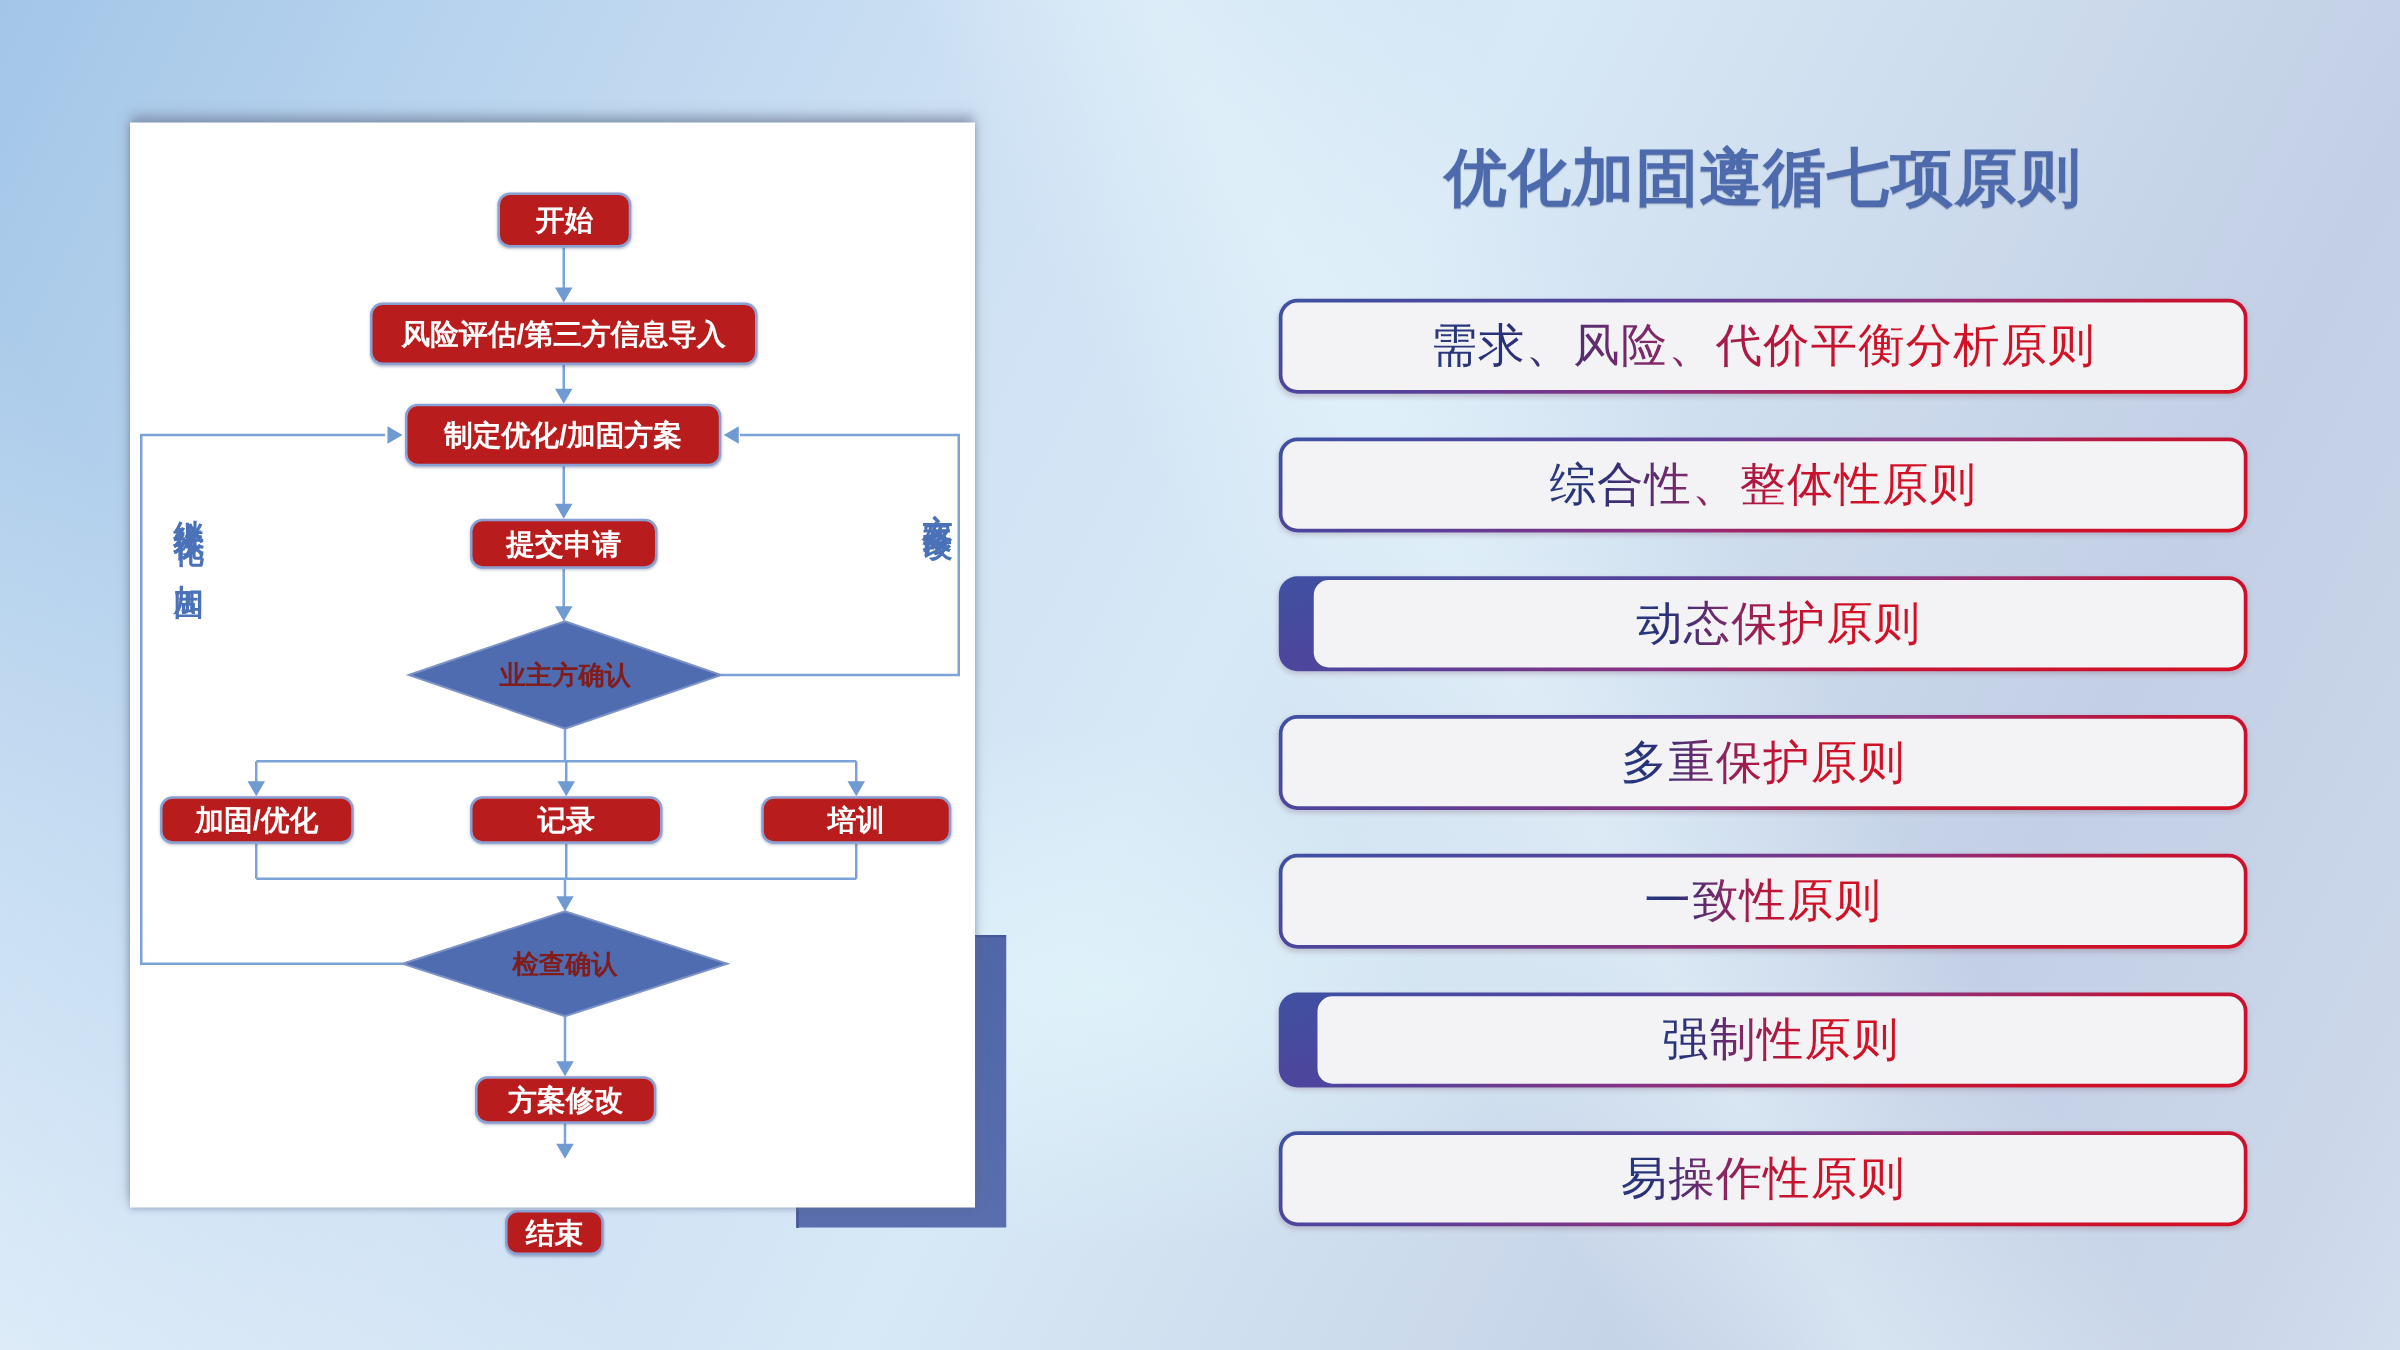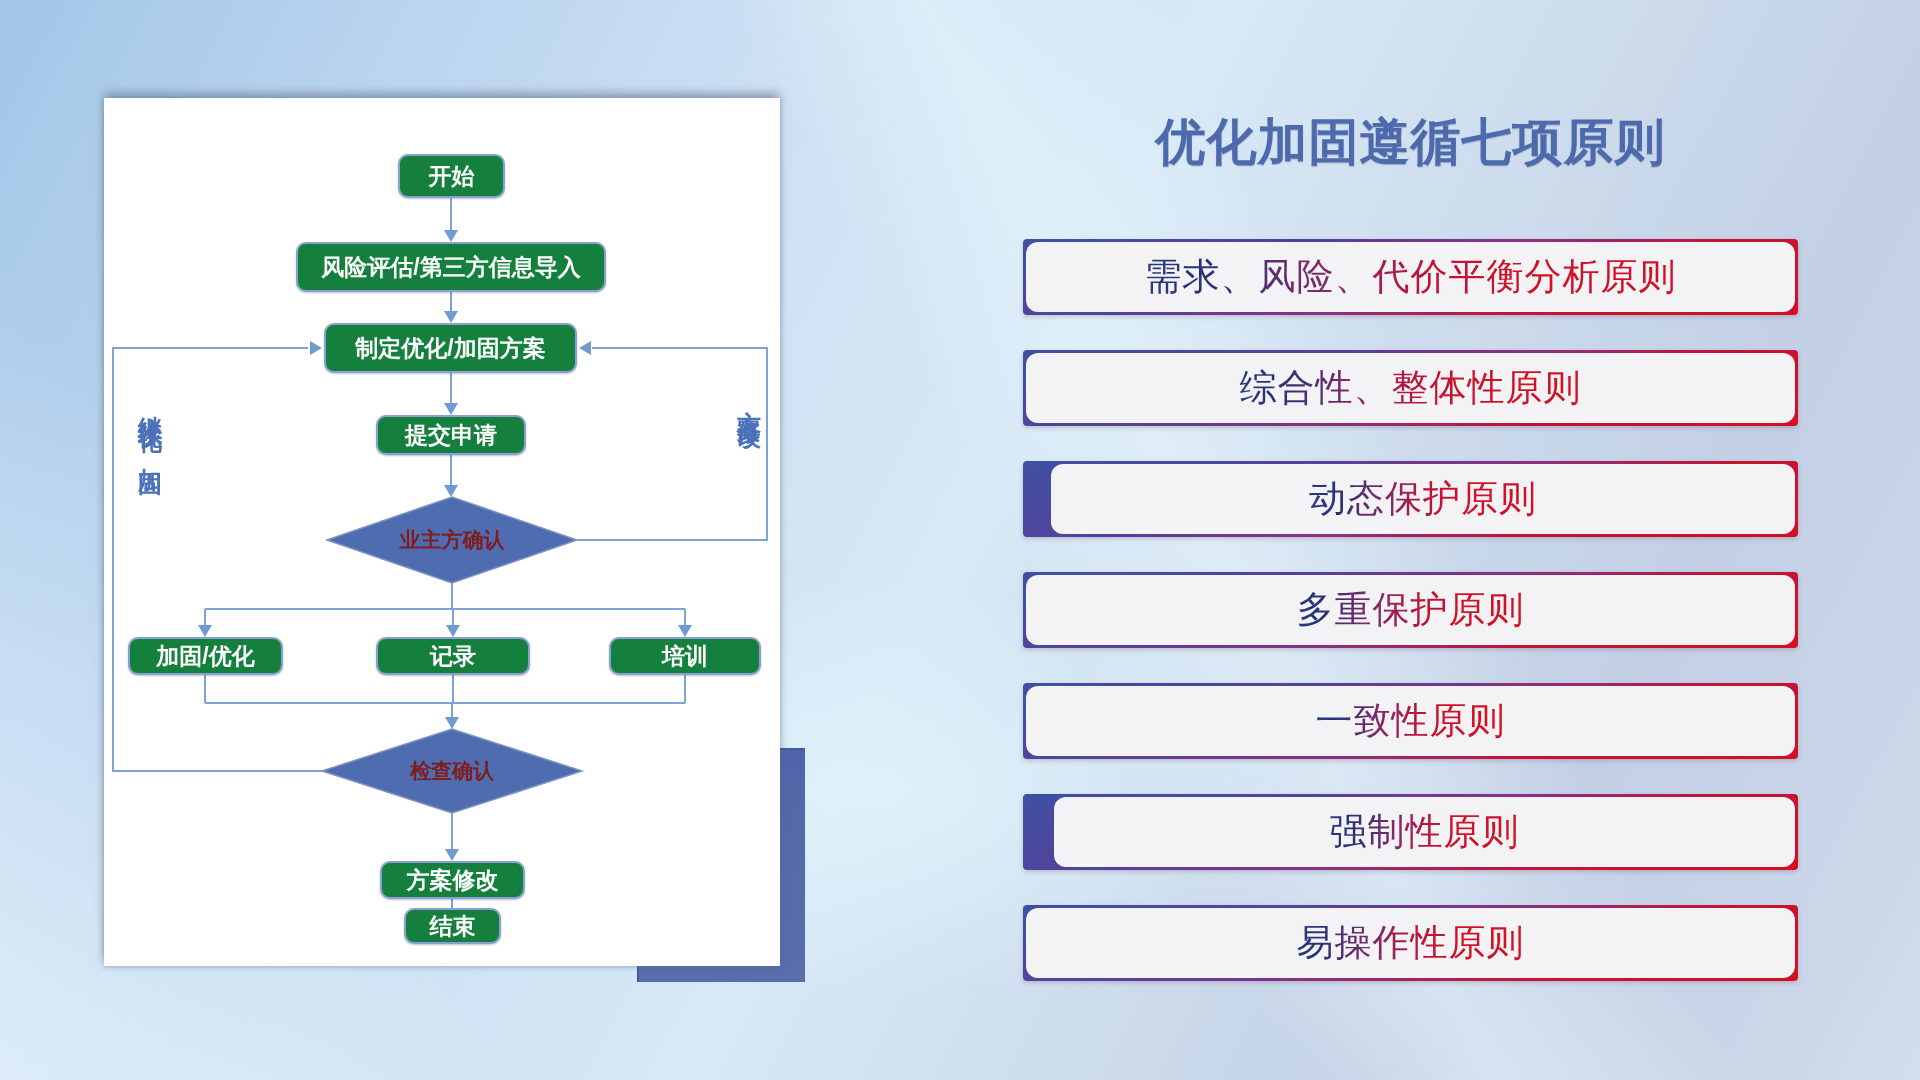--- a/index.html
+++ b/index.html
@@ -23,21 +23,21 @@
   }
   
   .card{
     position:absolute;left:104px;top:98px;width:676px;height:868px;
     background:#ffffff;
     box-shadow:0 -6px 9px -1px rgba(92,104,132,0.55), -4px 0 8px -4px rgba(120,135,165,0.30), 0 2px 4px rgba(100,110,140,0.30);
   }
   .card svg{position:absolute;inset:0;}
   .node{
     position:absolute;display:flex;align-items:center;justify-content:center;
-    background:#15803d;border:2px solid #8aa0d2;border-radius:10px;box-sizing:border-box;
+    background:#b91c1c;border:2px solid #8aa0d2;border-radius:10px;box-sizing:border-box;
     color:#ffffff;font-weight:bold;font-size:23px;white-space:nowrap;
     box-shadow:0 1px 2px rgba(60,80,120,0.35);
   }
   .diamond-label{
     position:absolute;display:flex;align-items:center;justify-content:center;
     color:#7f1d1d;font-weight:bold;font-size:21px;white-space:nowrap;
   }
   .vlabel{
     position:absolute;writing-mode:vertical-rl;text-orientation:upright;
     color:#4b72b8;font-weight:bold;font-size:24px;letter-spacing:5px;
@@ -45,21 +45,21 @@
   }
   
   .page-title{
     position:absolute;left:1023px;top:110px;width:775px;height:64px;
     display:flex;align-items:center;justify-content:center;
     font-size:50px;font-weight:bold;color:#4d6aad;letter-spacing:1px;
     text-shadow:0 1px 1px rgba(45,60,105,0.35);
   }
   .p-box{
     position:absolute;left:1023px;width:775px;height:76px;box-sizing:border-box;
-    padding:3px;border-radius:4px;
+    padding:3px;border-radius:15px;
     background:linear-gradient(160deg,#3e51a2 0%,#54419b 30%,#8c2f7e 52%,#c31334 72%,#d50f22 100%);
     box-shadow:0 2px 4px rgba(110,70,95,0.25);
   }
   .p-inner{
     width:100%;height:100%;border-radius:12px;background:#f3f3f6;
     display:flex;align-items:center;justify-content:center;box-sizing:border-box;
   }
   .p-text{
     font-size:37px;letter-spacing:1px;white-space:nowrap;
     color:#c01325;
@@ -121,21 +121,21 @@
     <div class="node" style="left:294px;top:56px;width:107px;height:44px;">开始</div>
     <div class="node" style="left:192px;top:144px;width:310px;height:50px;">风险评估/第三方信息导入</div>
     <div class="node" style="left:220px;top:225px;width:253px;height:50px;">制定优化/加固方案</div>
     <div class="node" style="left:272px;top:317px;width:150px;height:40px;">提交申请</div>
     <div class="diamond-label" style="left:248px;top:428px;width:200px;height:28px;">业主方确认</div>
     <div class="node" style="left:24px;top:539px;width:155px;height:38px;">加固/优化</div>
     <div class="node" style="left:272px;top:539px;width:154px;height:38px;">记录</div>
     <div class="node" style="left:505px;top:539px;width:152px;height:38px;">培训</div>
     <div class="diamond-label" style="left:258px;top:659px;width:180px;height:28px;">检查确认</div>
     <div class="node" style="left:276px;top:763px;width:145px;height:38px;">方案修改</div>
-    <div class="node" style="left:300px;top:810px;width:97px;height:36px;">结束</div>
+    <div class="node" style="left:300px;top:870px;width:79px;height:36px;">结束</div>
 
     <div class="vlabel" style="left:24px;top:298px;width:44px;height:300px;">继续优化/加固</div>
     <div class="vlabel" style="left:623px;top:293px;width:44px;height:160px;">方案修改</div>
   </div>
 
   <div class="page-title">优化加固遵循七项原则</div>
 
   <div class="p-box" style="top:239px;">
     <div class="p-inner">
       <span class="p-text">需求、风险、代价平衡分析原则</span>

